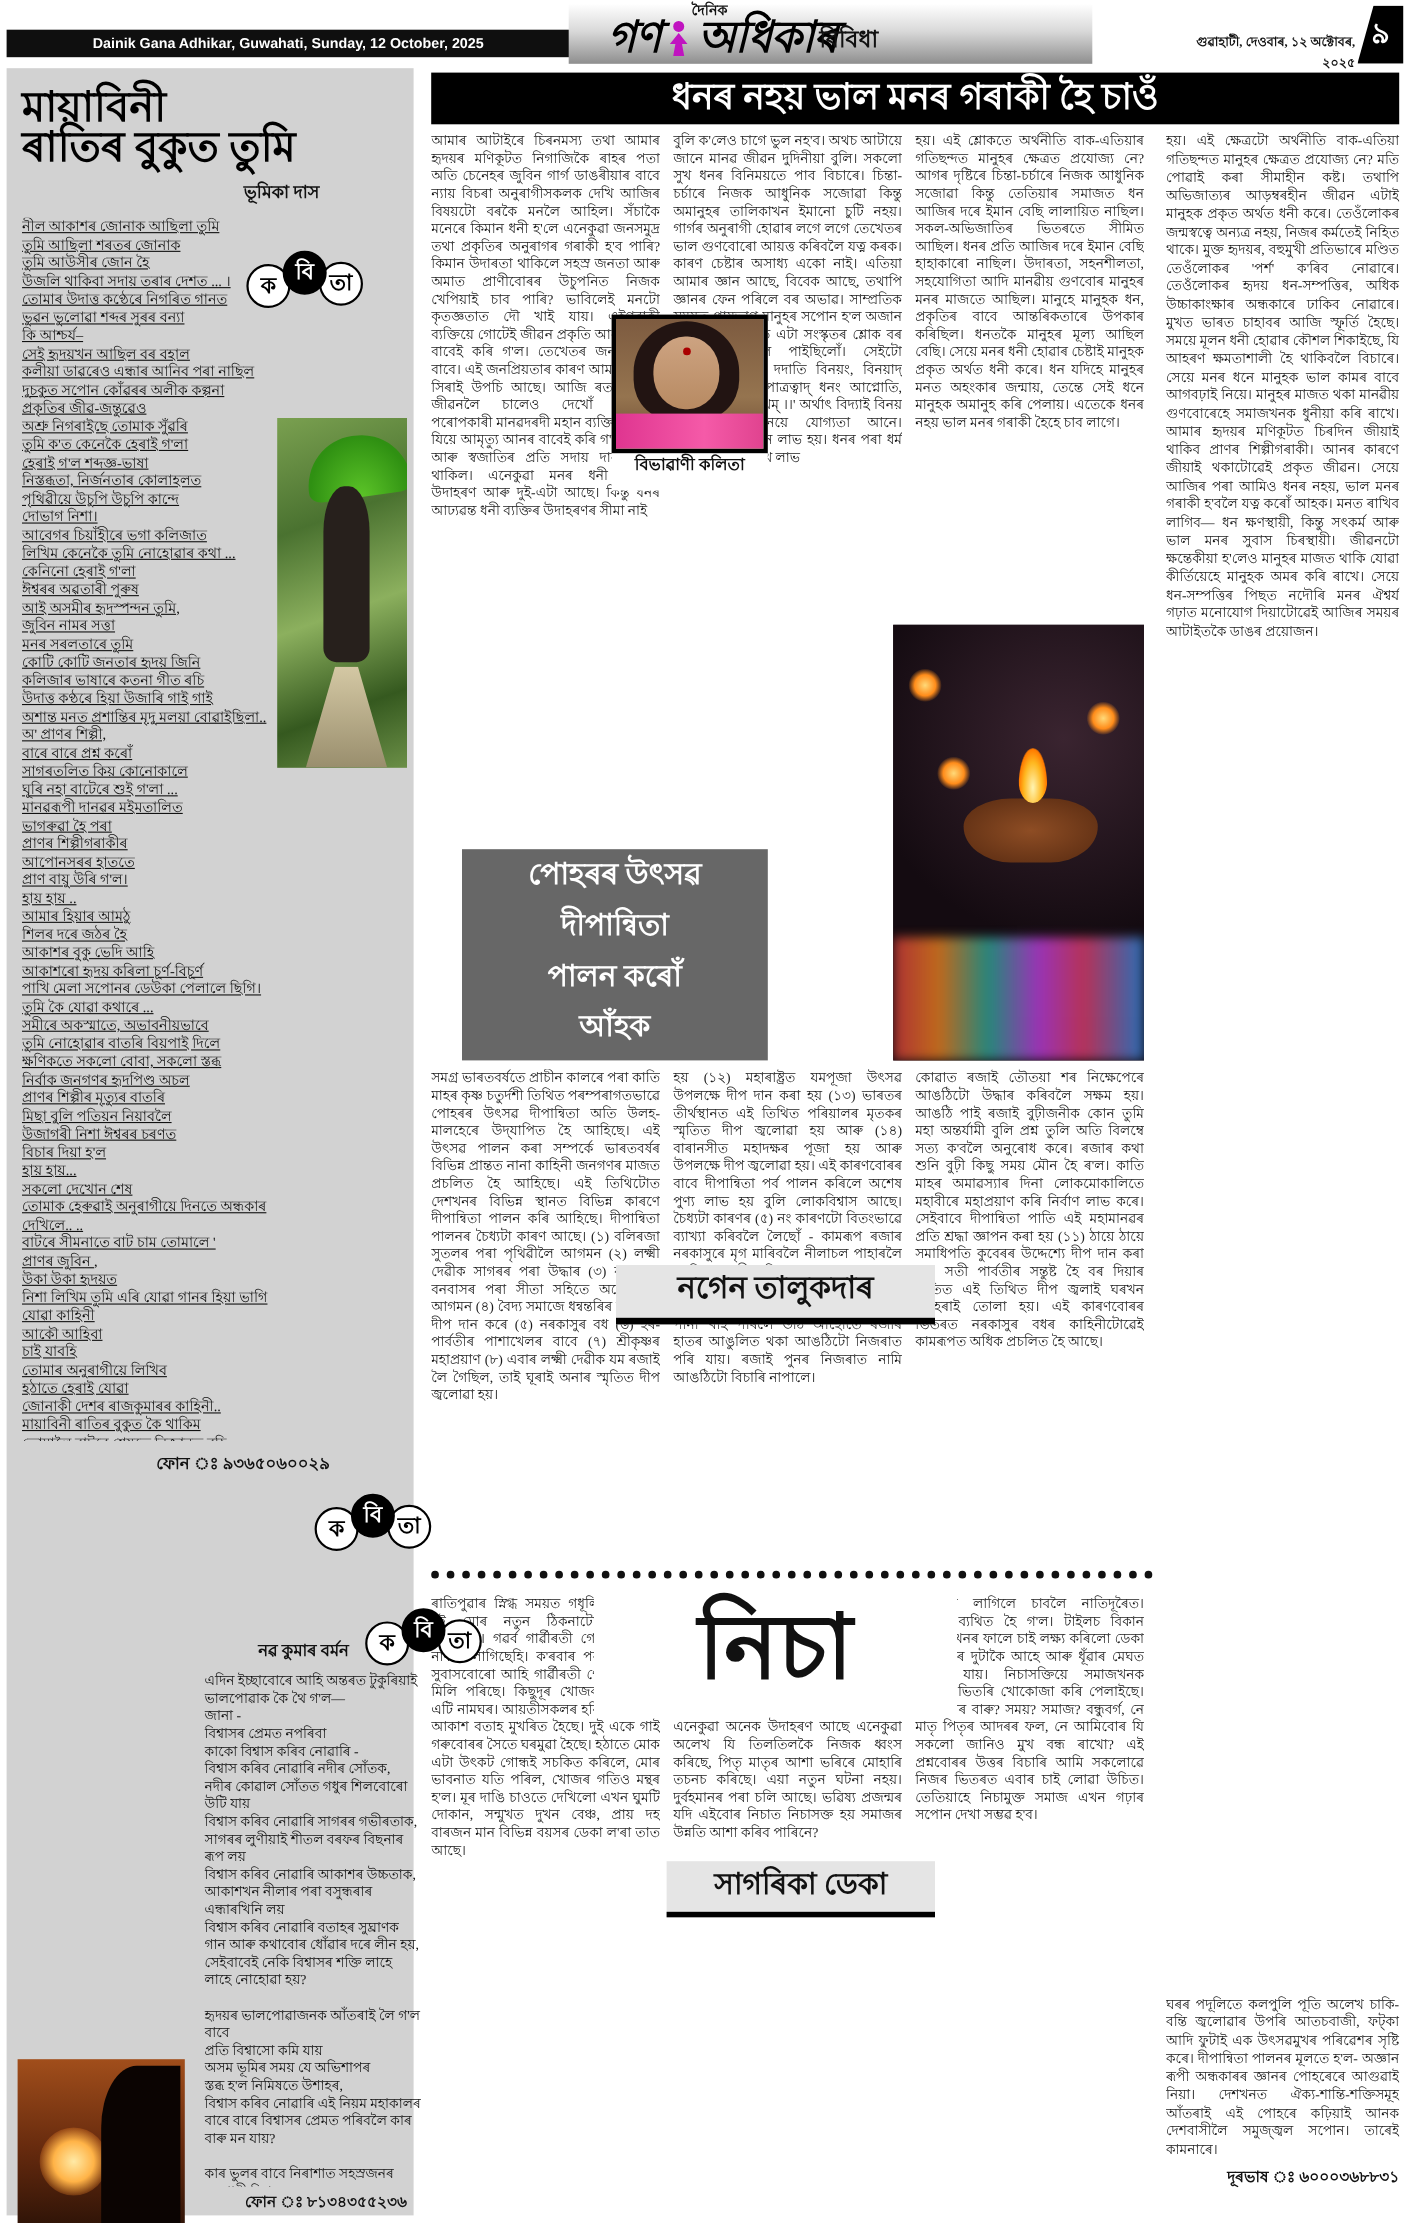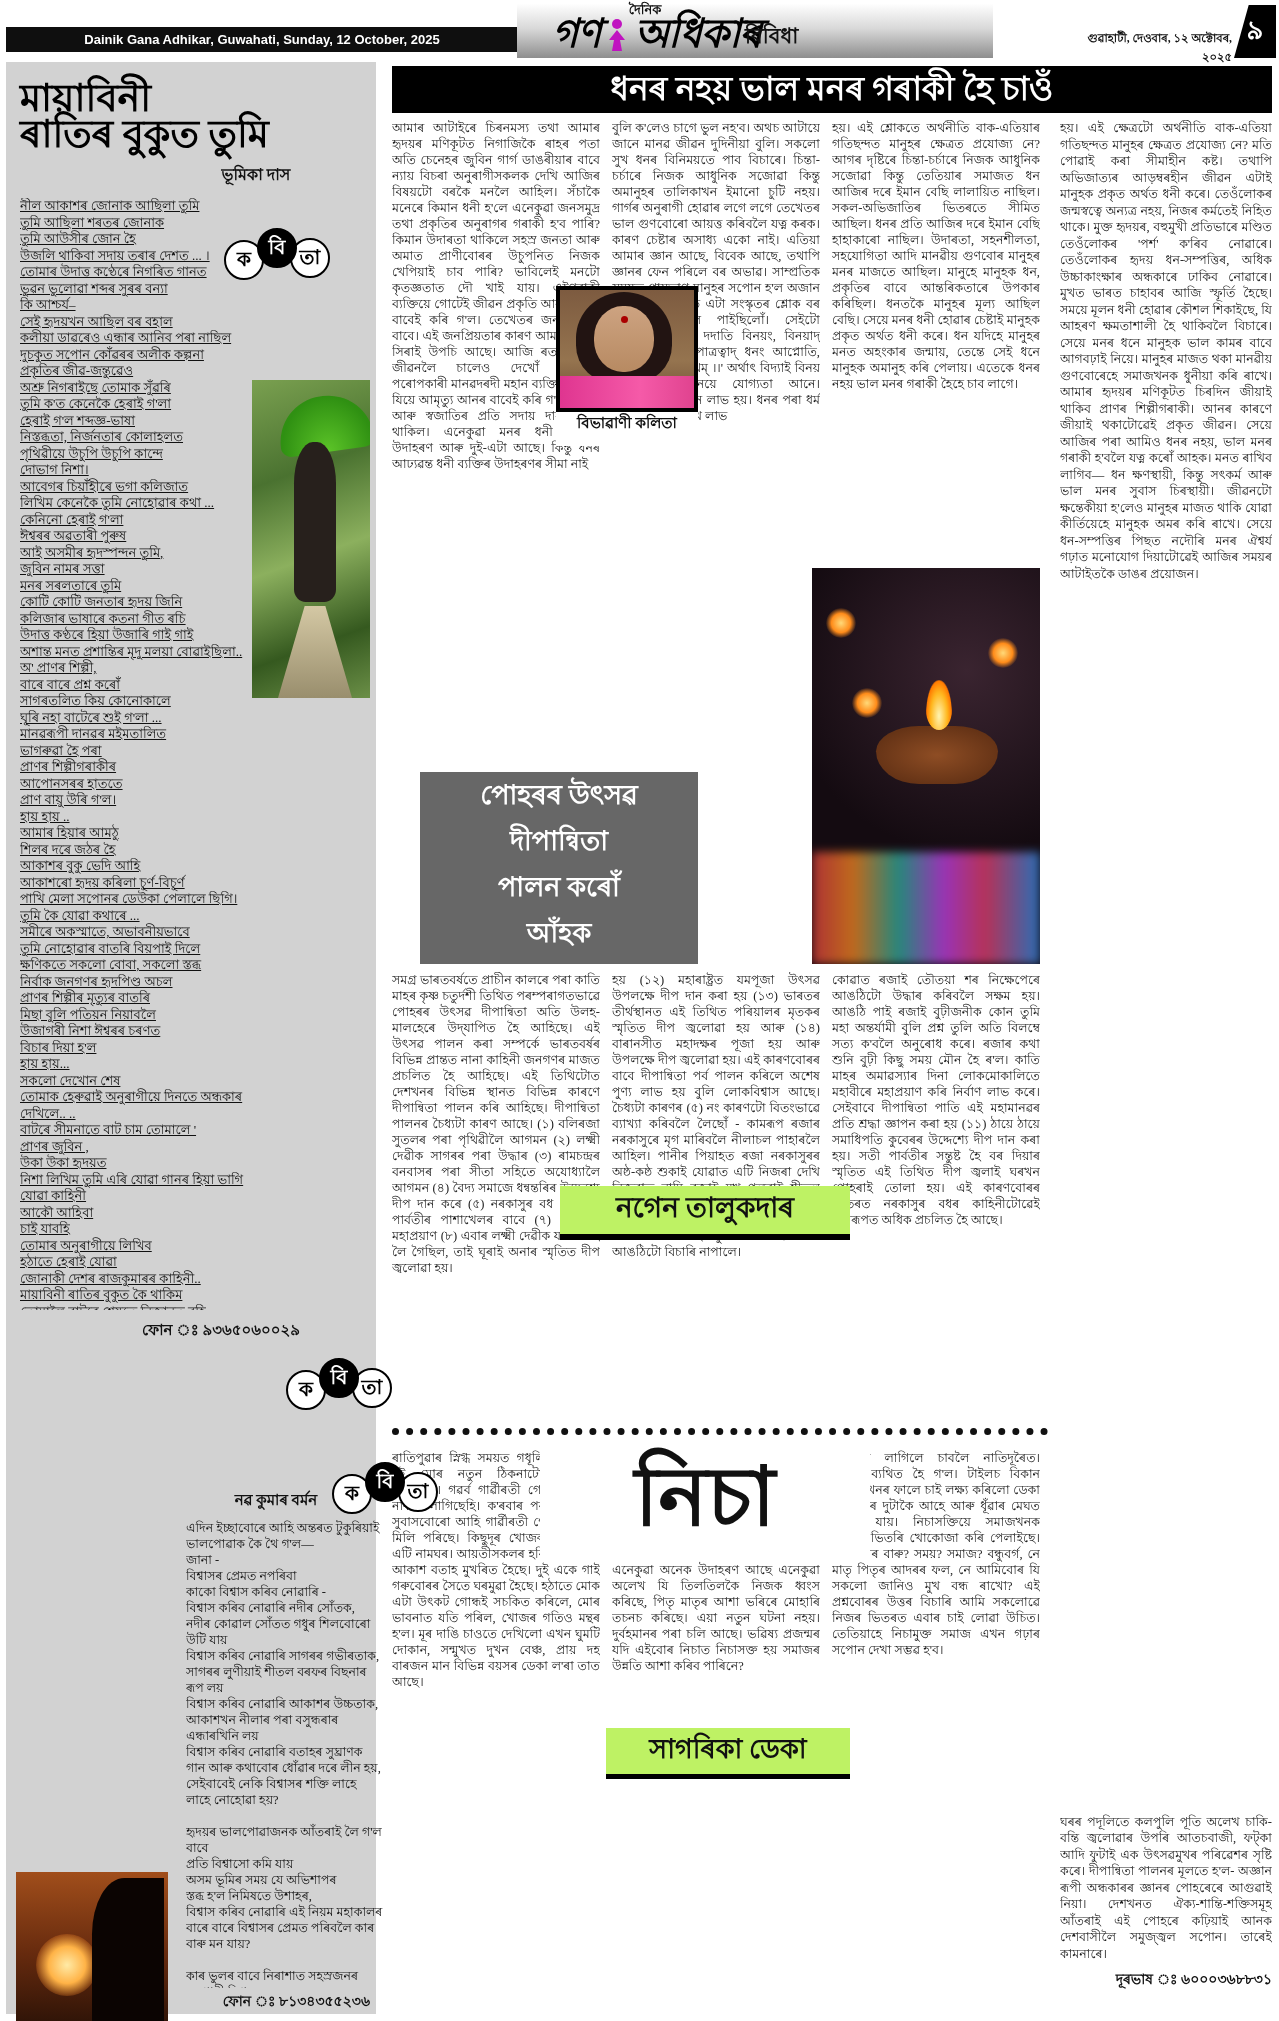--- a/index.html
+++ b/index.html
@@ -24,22 +24,22 @@
   
   .badge{width:108px;height:56px;}
   .badge span{position:absolute;width:40px;height:40px;border-radius:50%;display:flex;align-items:center;
               justify-content:center;font-size:20px;font-weight:bold;border:2px solid #000;background:#fff;color:#000;box-sizing:border-box;}
   .badge .b1{left:0;top:12px;z-index:1;}
   .badge .b2{left:33px;top:0;background:#000;color:#fff;border-color:#000;z-index:2;}
   .badge .b3{left:66px;top:10px;z-index:1;}
   
   .headline{background:#000;color:#fff;font-weight:bold;font-size:33px;text-align:center;line-height:47px;overflow:hidden;}
   .graybox{background:#676767;color:#fff;font-weight:bold;font-size:27px;line-height:46px;text-align:center;overflow:hidden;}
-  .inlinebyline{background:#bef264;font-weight:bold;font-size:28px;text-align:center;border-bottom:6px solid #000;
-                z-index:3;line-height:44px;overflow:hidden;margin-top:36px;}
+  .inlinebyline{background:#e5e5e5;font-weight:bold;font-size:28px;text-align:center;border-bottom:6px solid #000;
+                z-index:3;line-height:44px;overflow:hidden;}
   .dotted{border-top:7px dotted #111;height:0;}
   .nichatitle{background:#fff;font-weight:bold;font-size:82px;line-height:112px;text-align:center;z-index:3;overflow:hidden;}
   .rightcol{display:flex;flex-direction:column;justify-content:space-between;}
   
   .photobox{background:#fff;z-index:3;}
   .photobox .frame{border:4px solid #000;overflow:hidden;position:relative;}
   .caption{font-weight:bold;font-size:15px;text-align:center;line-height:22px;}
   .img{position:relative;overflow:hidden;}
   
   .rain{background:linear-gradient(160deg,#7aa050 0%,#4a7230 30%,#8cb05e 55%,#35591f 80%,#6b8f47 100%);}

